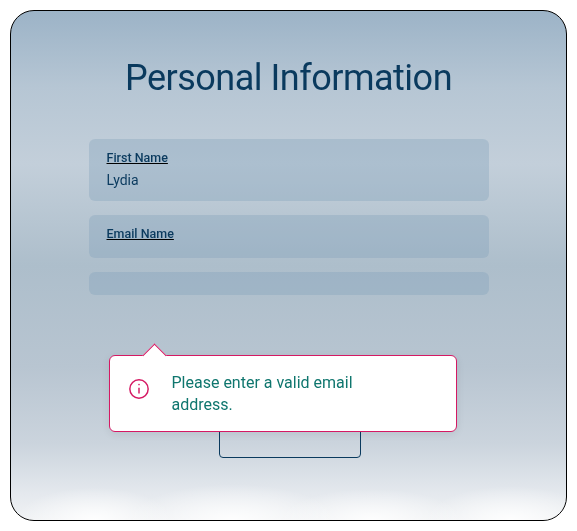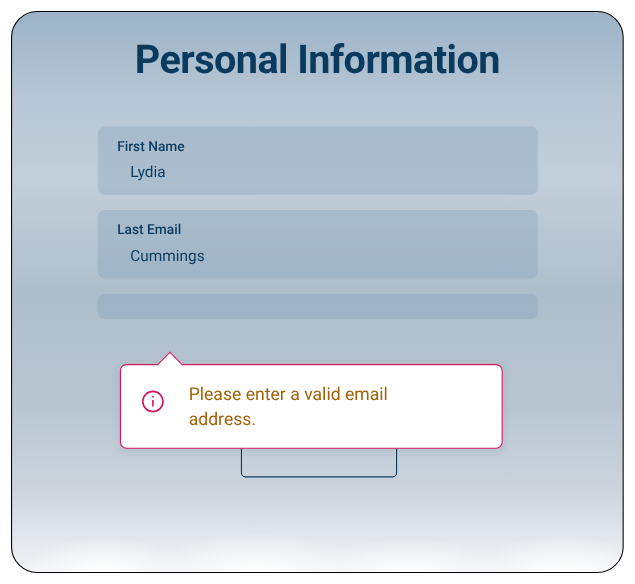--- a/index.html
+++ b/index.html
@@ -29,52 +29,52 @@
       background:
         radial-gradient(ellipse 120px 50px at 15% 100%, rgba(255,255,255,0.95), transparent 65%),
         radial-gradient(ellipse 160px 55px at 40% 100%, rgba(255,255,255,0.92), transparent 65%),
         radial-gradient(ellipse 140px 48px at 65% 100%, rgba(255,255,255,0.9), transparent 65%),
         radial-gradient(ellipse 130px 52px at 90% 100%, rgba(255,255,255,0.93), transparent 65%);
       pointer-events: none;
     }
     .page-title {
       text-align: center;
       font-size: 36px;
-      font-weight: 700;
+      font-weight: 400;
       color: #0a3a5e;
-      padding-top: 22px;
+      padding-top: 46px;
       letter-spacing: -0.5px;
     }
     .form {
       width: 400px;
       margin: 40px auto 0;
       position: relative;
     }
     .field {
       background: rgba(130,160,185,0.35);
       border-radius: 6px;
       padding: 11px 18px 12px;
       margin-bottom: 14px;
+      text-decoration: underline;
     }
     .field-label {
       font-size: 12.5px;
       color: #0a3a5e;
       font-weight: 500;
       display: block;
       margin-bottom: 5px;
     }
     .field-input {
       background: transparent;
       border: none;
       outline: none;
       font-size: 14px;
       color: #0a3a5e;
       width: 100%;
       font-family: inherit;
-      margin-left: 12px;
     }
     .tooltip {
       position: absolute;
       left: 20px;
       top: 216px;
       width: 348px;
       background: #fff;
       border: 1.5px solid #d51963;
       border-radius: 6px;
       padding: 16px 18px 16px 18px;
@@ -98,21 +98,21 @@
     }
     .tooltip-icon {
       flex-shrink: 0;
       width: 22px;
       height: 22px;
       margin-top: 6px;
     }
     .tooltip-text {
       font-size: 16px;
       line-height: 1.35;
-      color: #a16207;
+      color: #0f766e;
       flex: 1;
       padding-right: 20px;
     }
     .button-shadow {
       position: absolute;
       left: 130px;
       top: 283px;
       width: 142px;
       height: 36px;
       border: 1.5px solid #0a3a5e;
@@ -127,22 +127,21 @@
   <h1 class="page-title">Personal Information</h1>
 
   <div class="form">
 
     <div class="field">
       <label class="field-label">First Name</label>
       <input class="field-input" type="text" value="Lydia" style="">
     </div>
 
     <div class="field">
-      <label class="field-label">Last Email</label>
-      <input class="field-input" type="text" value="Cummings" style="">
+      <label class="field-label">Email Name</label>
     </div>
 
     <div class="field">
     </div>
 
     <div class="tooltip">
       <span class="tooltip-icon">
         <svg viewBox="0 0 24 24" width="22" height="22" fill="none" stroke="#d51963" stroke-width="1.6">
           <circle cx="12" cy="12" r="10"></circle>
           <line x1="12" y1="10.5" x2="12" y2="17"></line>

